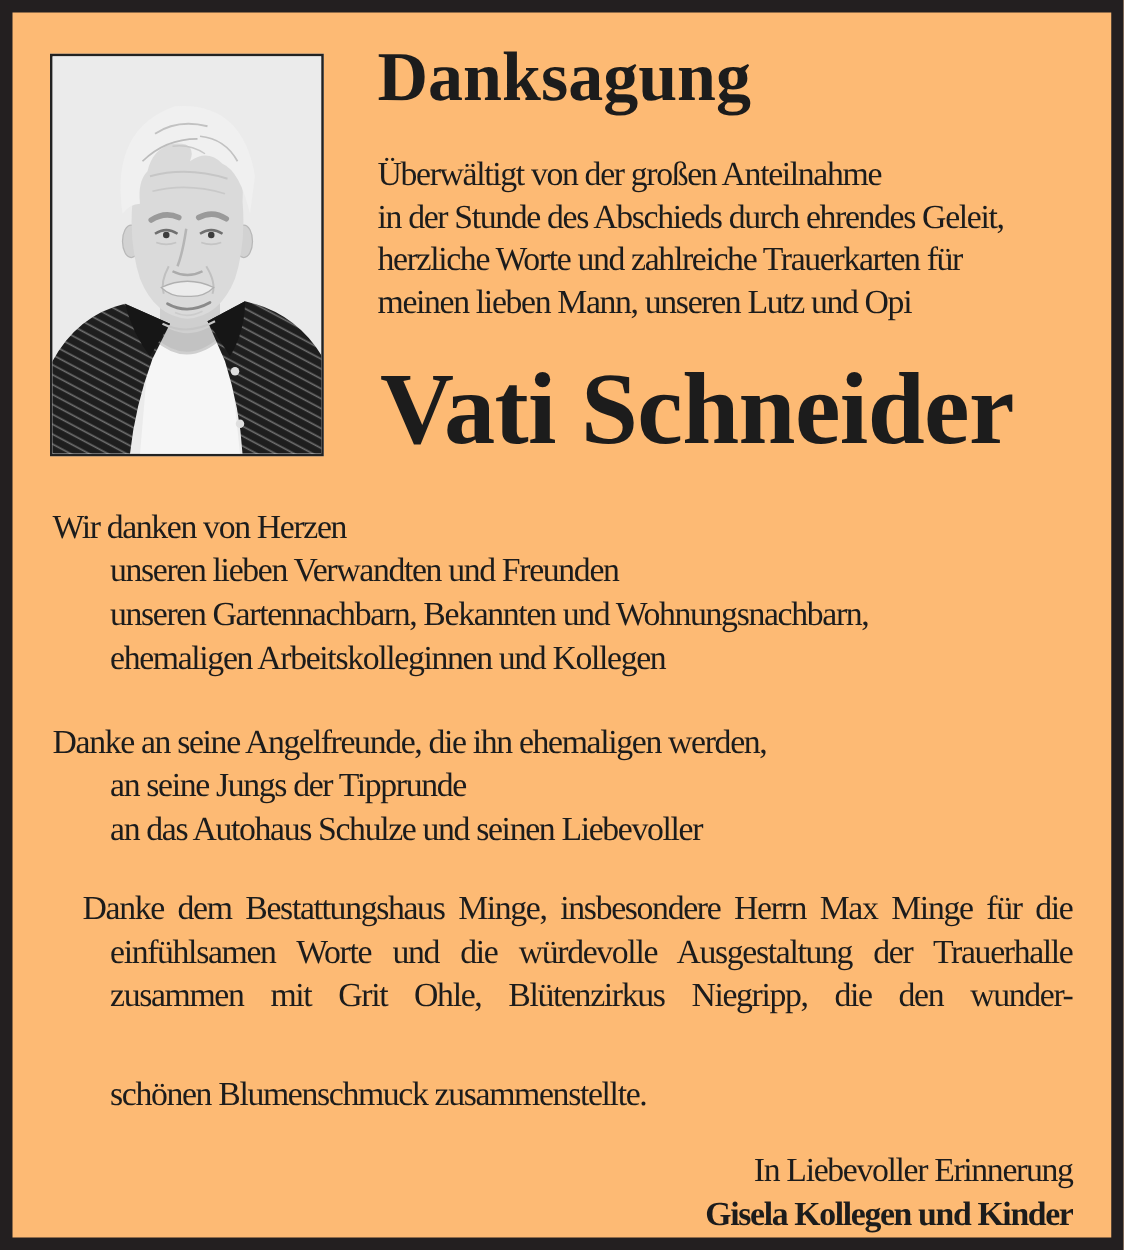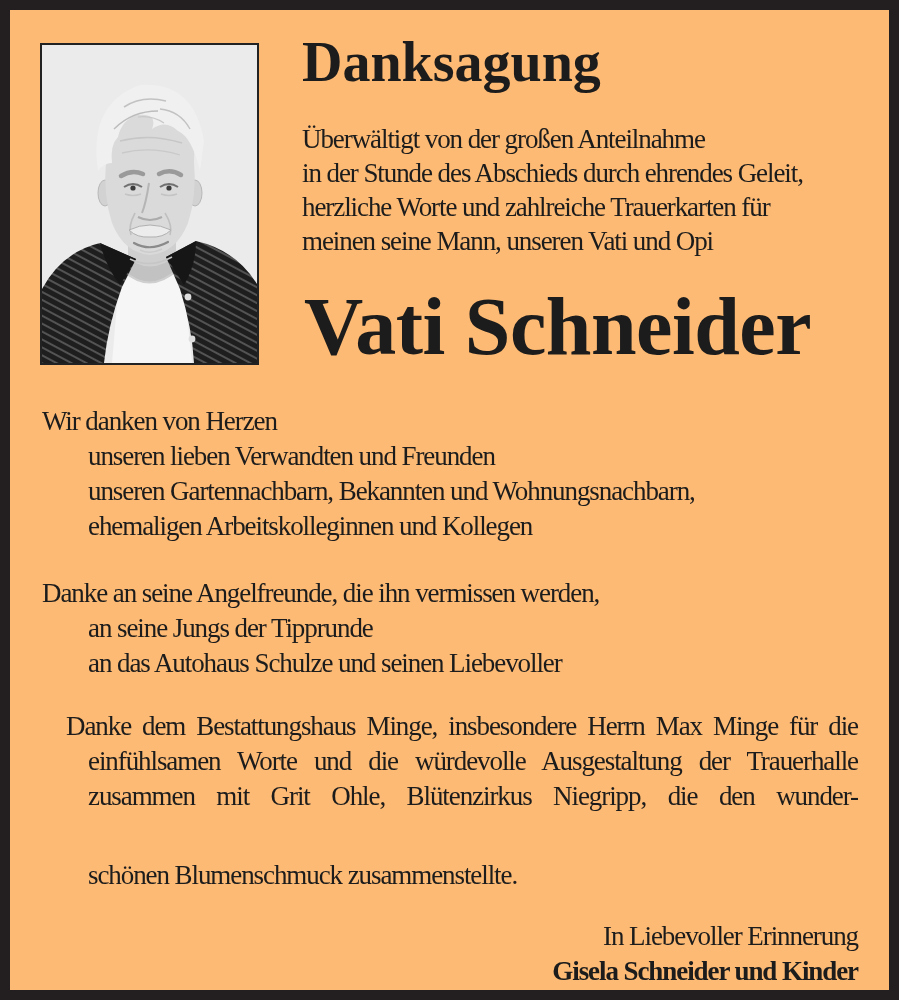--- a/index.html
+++ b/index.html
@@ -151,47 +151,47 @@
       <path d="M88 214 Q108 224 130 212" fill="none" stroke="#c6c6c6" stroke-width="1.6"></path>
     </svg>
   </div>
 
   <div class="title">Danksagung</div>
 
   <div class="intro">
       <div class="line">Überwältigt von der großen Anteilnahme</div>
       <div class="line">in der Stunde des Abschieds durch ehrendes Geleit,</div>
       <div class="line">herzliche Worte und zahlreiche Trauerkarten für</div>
-      <div class="line">meinen seine Mann, unseren Vati und Opi</div>
+      <div class="line">meinen lieben Mann, unseren Lutz und Opi</div>
     </div>
 
   <div class="deceased">Vati Schneider</div>
 
   <div class="block block-family">
     <div class="lead">Wir danken von Herzen</div>
     <div>
         <div class="indent-line">unseren lieben Verwandten und Freunden</div>
         <div class="indent-line">unseren Gartennachbarn, Bekannten und Wohnungsnachbarn,</div>
         <div class="indent-line">ehemaligen Arbeitskolleginnen und Kollegen</div>
       </div>
   </div>
 
   <div class="block block-friends">
-    <div class="lead">Danke an seine Angelfreunde, die ihn vermissen werden,</div>
+    <div class="lead">Danke an seine Angelfreunde, die ihn ehemaligen werden,</div>
     <div>
         <div class="indent-line">an seine Jungs der Tipprunde</div>
         <div class="indent-line">an das Autohaus Schulze und seinen Liebevoller</div>
       </div>
   </div>
 
   <div class="block block-funeral jblock">
       <div class="line">Danke dem Bestattungshaus Minge, insbesondere Herrn Max Minge für die</div>
       <div class="line">einfühlsamen Worte und die würdevolle Ausgestaltung der Trauerhalle</div>
       <div class="line">zusammen mit Grit Ohle, Blütenzirkus Niegripp, die den wunder-</div>
       <div class="line">schönen Blumenschmuck zusammenstellte.</div>
     </div>
 
   <div class="block closing">
     <div class="line">In Liebevoller Erinnerung</div>
-    <div class="line bold">Gisela Schneider und Kinder</div>
+    <div class="line bold">Gisela Kollegen und Kinder</div>
   </div>
 
 </div>
 
 </body></html>

